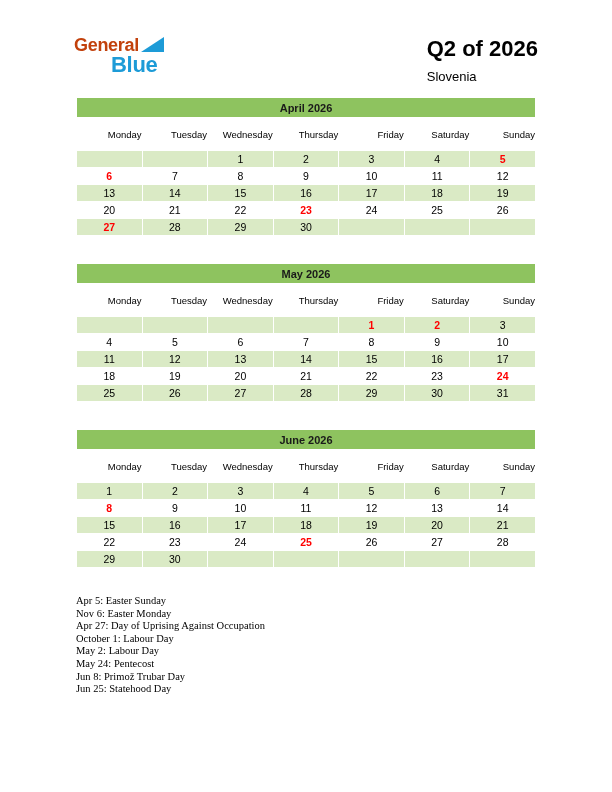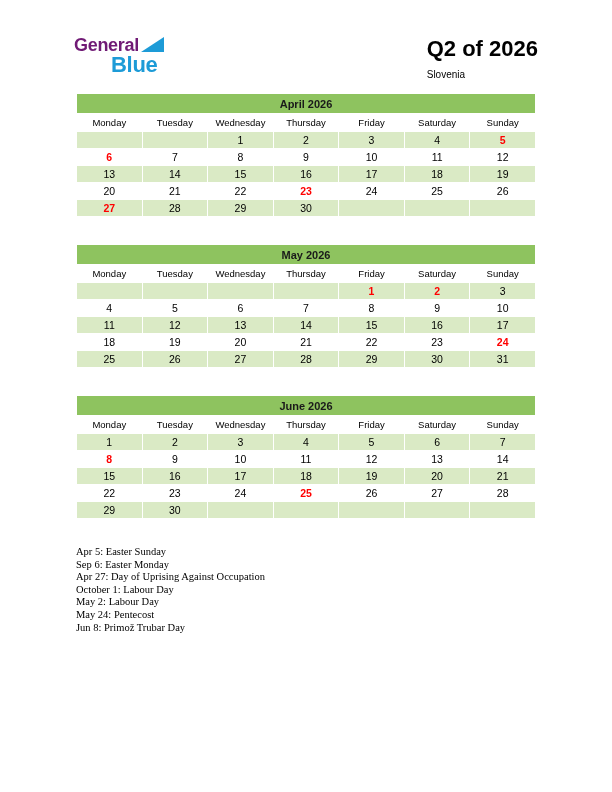--- a/index.html
+++ b/index.html
@@ -8,39 +8,39 @@
     width: 612px; height: 792px; margin: 0 auto; background: #fff;
     font-family: "Liberation Sans", sans-serif; color: #000; position: relative;
     overflow: hidden;
   }
   .top {
     display: flex; justify-content: space-between; align-items: flex-start;
     padding: 36px 74px 0 74px;
   }
   .logo { line-height: 1; }
   .logo-row { display: flex; align-items: flex-start; }
-  .logo-general { font-size: 18px; font-weight: 600; color: #701a75; letter-spacing: -0.3px; }
+  .logo-general { font-size: 18px; font-weight: 600; color: #c2410c; letter-spacing: -0.3px; }
   .logo-flag { margin-left: 2px; margin-top: 1px; }
   .logo-blue { font-size: 22px; font-weight: 700; color: var(--logo-blue, #1d9bd7); margin-left: 37px; margin-top: -1px; letter-spacing: -0.3px; }
   .titles { text-align: left; }
   .title { font-size: 22px; font-weight: 700; }
-  .subtitle { font-size: 10px; margin-top: 7px; }
+  .subtitle { font-size: 13px; margin-top: 7px; }
   .cals { margin-top: 13px; }
   table.month {
     width: 460px; margin: 12px auto 27px auto; border-collapse: collapse;
     table-layout: fixed;
   }
   table.month th, table.month td { border: 1px solid #fff; padding: 0; }
   th.month-name {
     background: var(--green, #8ec35f); font-size: 11px; font-weight: bold;
     height: 20px; text-align: center; color: #102a00a0; color: #1a1a1a;
   }
   th.weekday {
     background: #fff; font-size: 9.5px; font-weight: normal;
-    height: 18px; text-align: center;
+    height: 33px; text-align: right;
   }
   table.month td {
     font-size: 10.5px; height: 17px; text-align: center; background: #fff;
   }
   tr.alt td { background: var(--row-alt, #daeac5); }
   td.hol { color: var(--holiday-red, #ff0000); font-weight: bold; }
   .holiday-list {
     width: 460px; margin: 6px auto 12px auto;
     font-family: "Liberation Serif", serif;
     font-size: 10.5px; line-height: 12.6px;
@@ -255,20 +255,21 @@
             <td></td>
             <td></td>
             <td></td>
           </tr>
         </tbody>
       </table>
     </div>
 
   <div class="holiday-list" id="holiday-list">
       <div class="holiday-line">Apr 5: Easter Sunday</div>
-      <div class="holiday-line">Sep 6: Easter Monday</div>
+      <div class="holiday-line">Nov 6: Easter Monday</div>
       <div class="holiday-line">Apr 27: Day of Uprising Against Occupation</div>
       <div class="holiday-line">October 1: Labour Day</div>
       <div class="holiday-line">May 2: Labour Day</div>
       <div class="holiday-line">May 24: Pentecost</div>
       <div class="holiday-line">Jun 8: Primož Trubar Day</div>
+      <div class="holiday-line">Jun 25: Statehood Day</div>
     </div>
 </div>
 
 </body></html>

